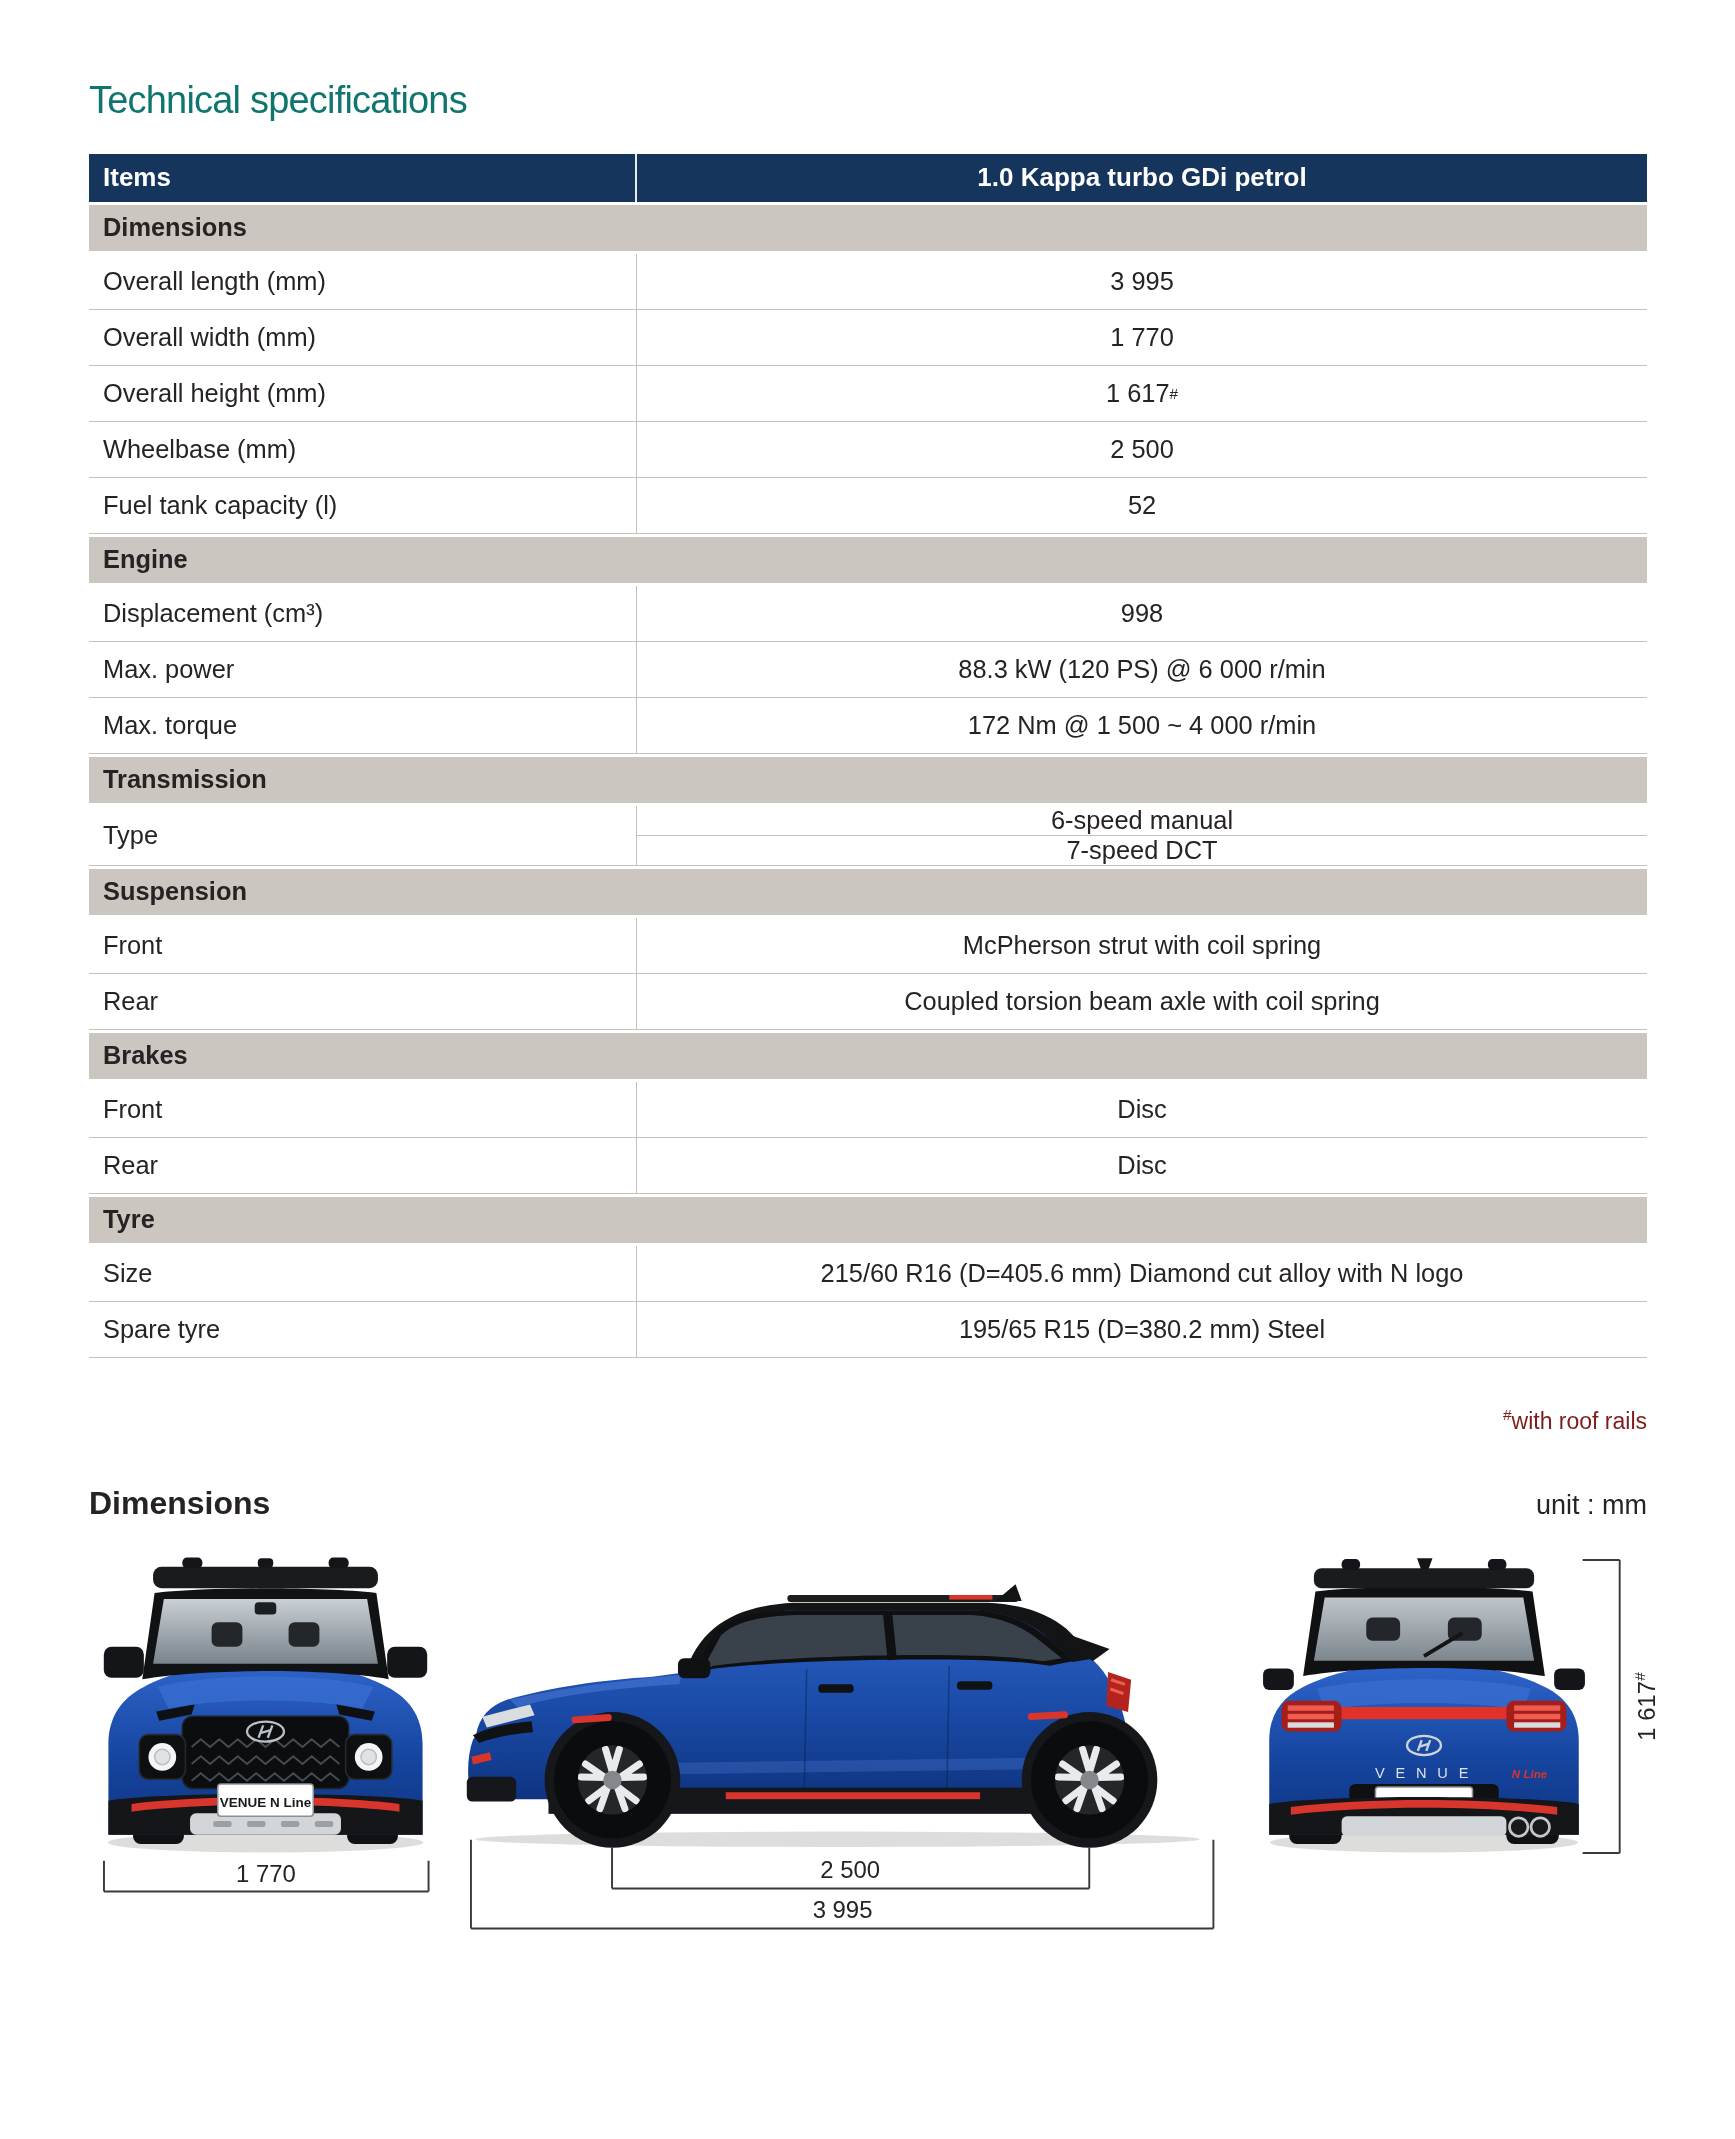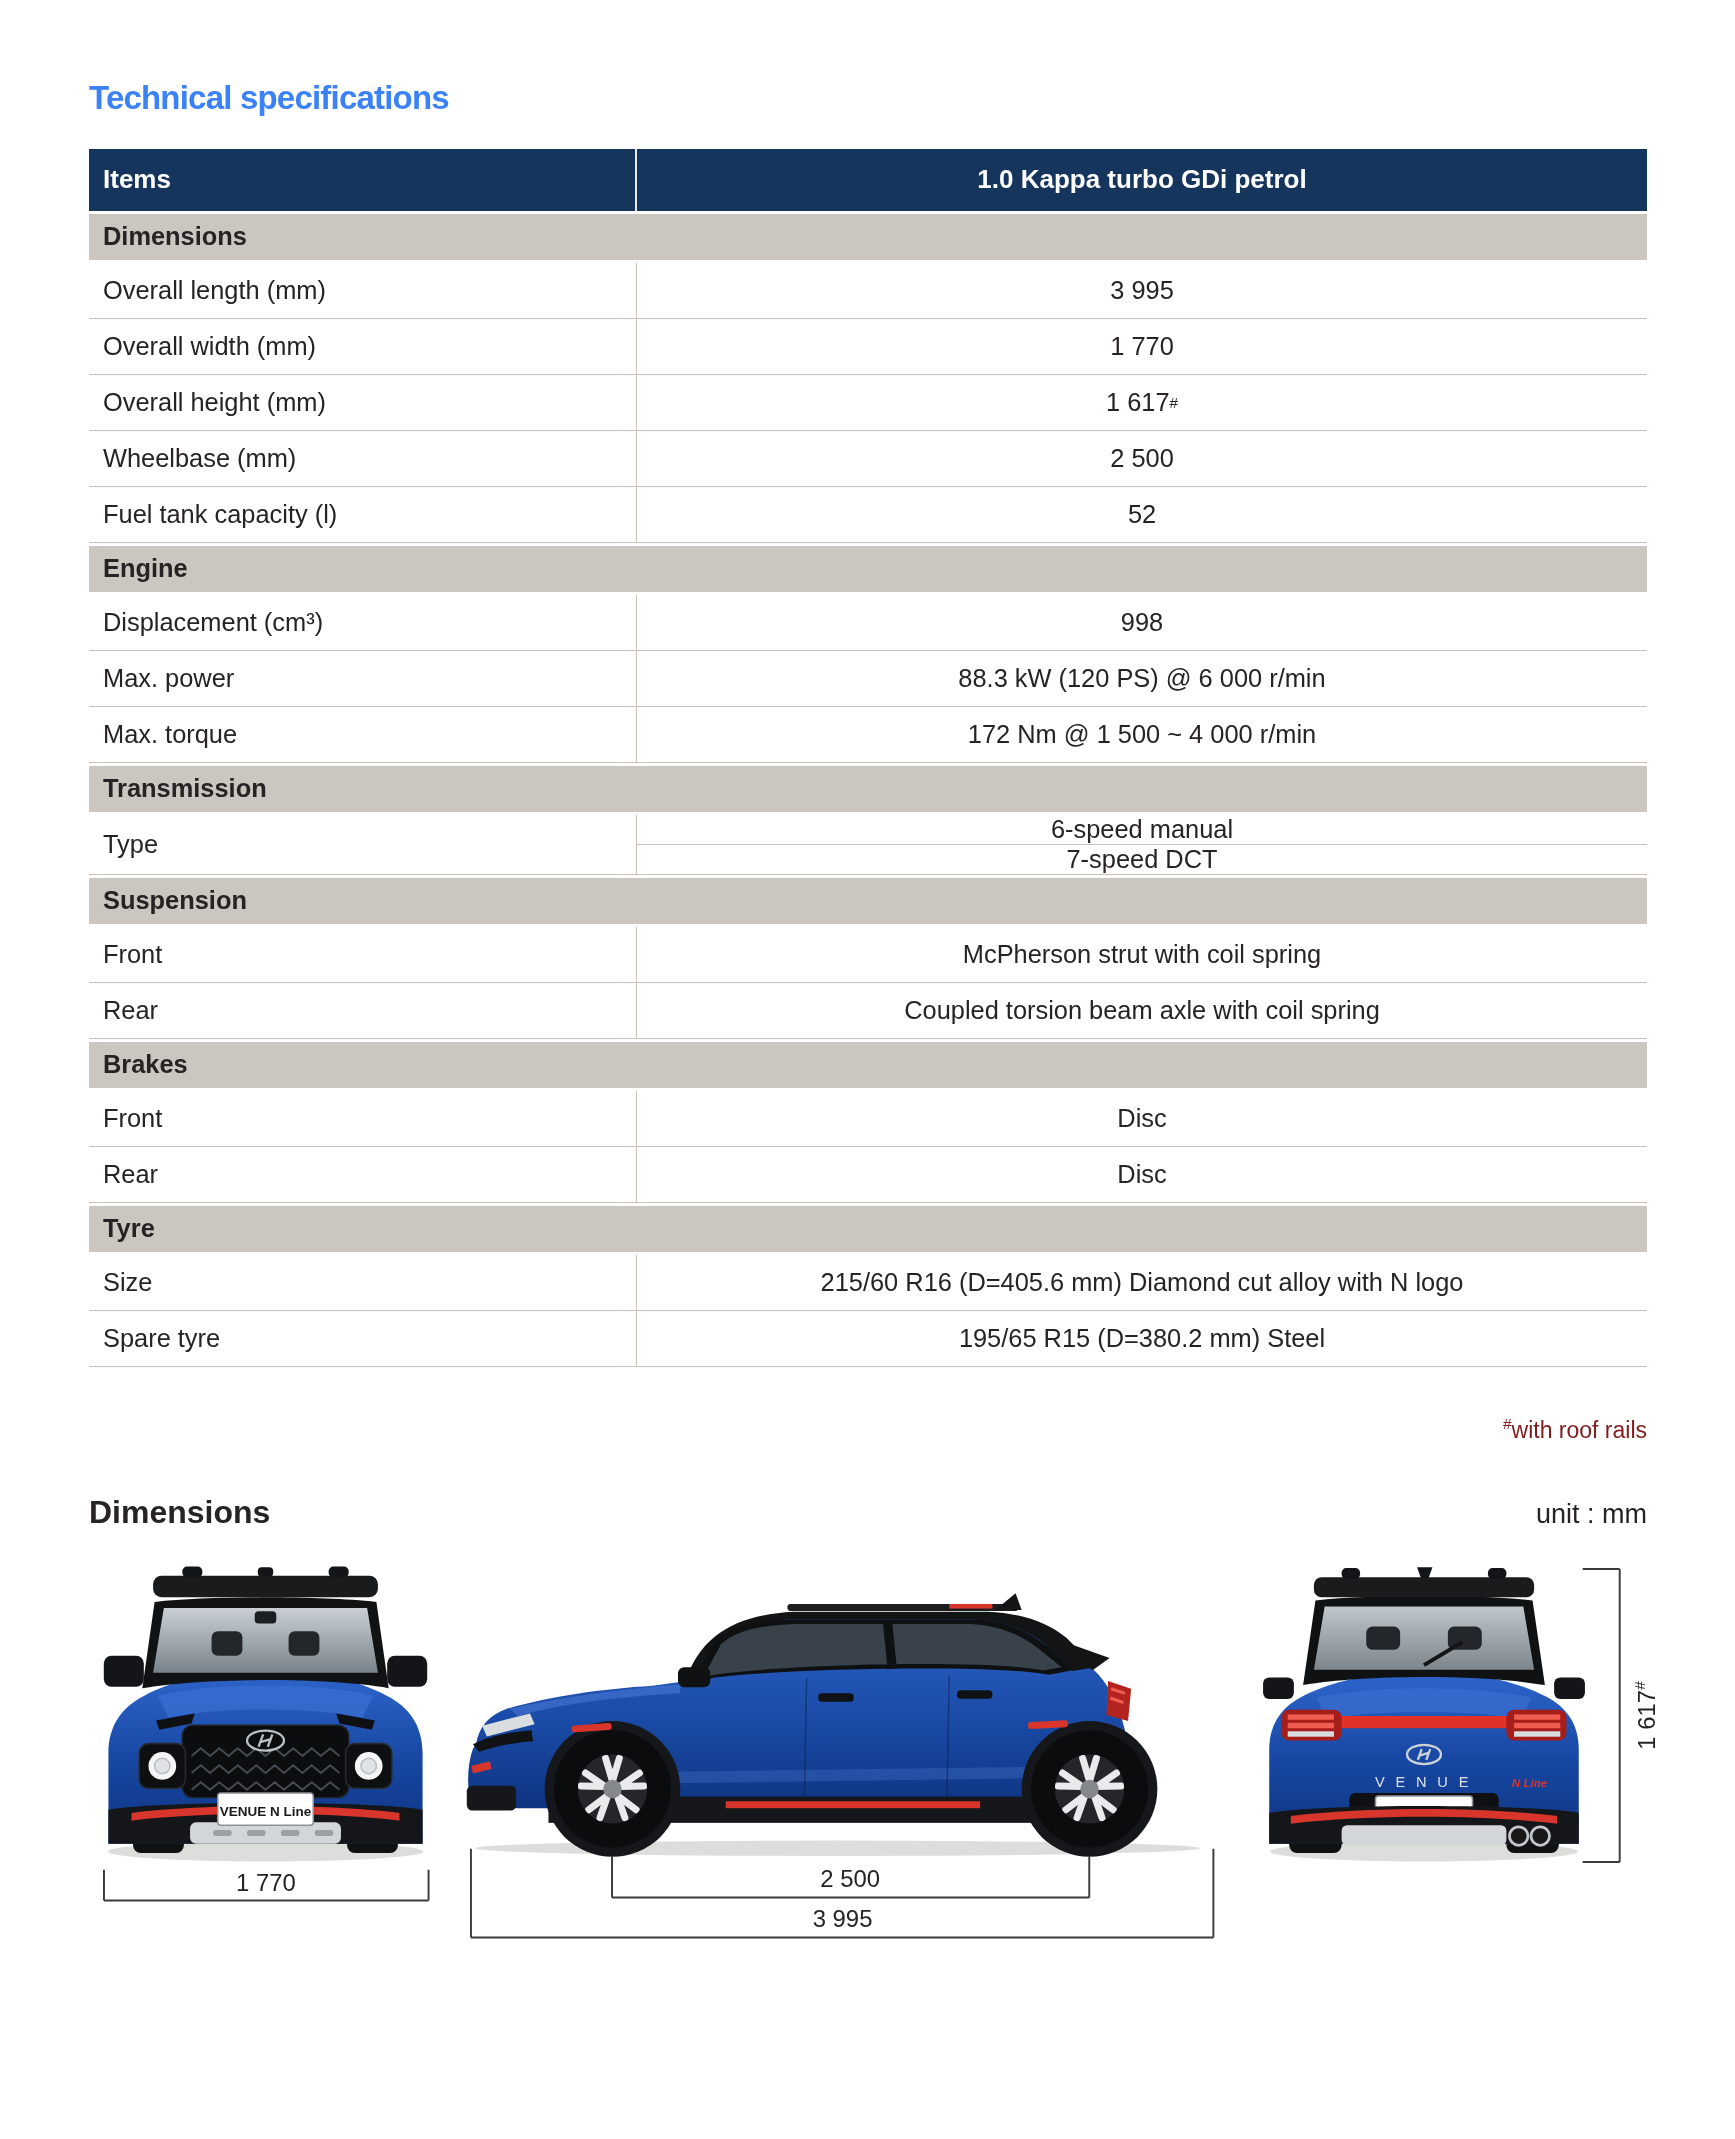--- a/index.html
+++ b/index.html
@@ -7,25 +7,25 @@
     --section-beige:#cbc6bf;
     --accent-red:#d8352c;
     --car-blue:#1d4fae;
     --row-line:#c6c1bb;
     --text-dark:#272324;
   }
   *{margin:0;padding:0;box-sizing:border-box;}
   html,body{background:#ffffff;}
   body{font-family:"Liberation Sans",sans-serif;color:var(--text-dark);}
   .page{position:relative;width:1735px;height:2140px;background:#fff;overflow:hidden;padding:74px 89px 0 89px;}
-  h1.title{font-size:33px;font-weight:700;letter-spacing:-0.8px;color:#3b82f6;margin-top:4.6px;}
+  h1.title{font-size:38px;font-weight:400;letter-spacing:-0.8px;color:#0f766e;margin-top:4.6px;}
 
   
   .spec-table{margin-top:32px;width:1558px;font-size:25.4px;}
-  .thead{display:flex;height:62px;background:var(--header-navy);color:#ffffff;font-weight:700;font-size:26px;}
+  .thead{display:flex;height:48px;background:var(--header-navy);color:#ffffff;font-weight:700;font-size:26px;}
   .th-items{width:548px;display:flex;align-items:center;padding-left:14px;border-right:2.3px solid rgba(255,255,255,.9);}
   .th-variant{flex:1;display:flex;align-items:center;justify-content:center;}
   .section{height:52px;background:var(--section-beige);display:flex;align-items:center;padding-left:14px;
            font-weight:700;font-size:25.4px;border-top:3.1px solid #fff;border-bottom:3.1px solid #fff;}
   .row{display:flex;border-bottom:1.5px solid var(--row-line);min-height:56px;align-items:stretch;}
   .row .lbl{width:548px;display:flex;align-items:center;padding-left:14px;border-right:1.5px solid var(--row-line);}
   .row .val{flex:1;display:flex;align-items:center;justify-content:center;text-align:center;}
   .row .vals{flex:1;display:flex;flex-direction:column;}
   .row .vals .val{flex:1;}
   .row .vals .val:first-child{border-bottom:1.5px solid var(--row-line);}

